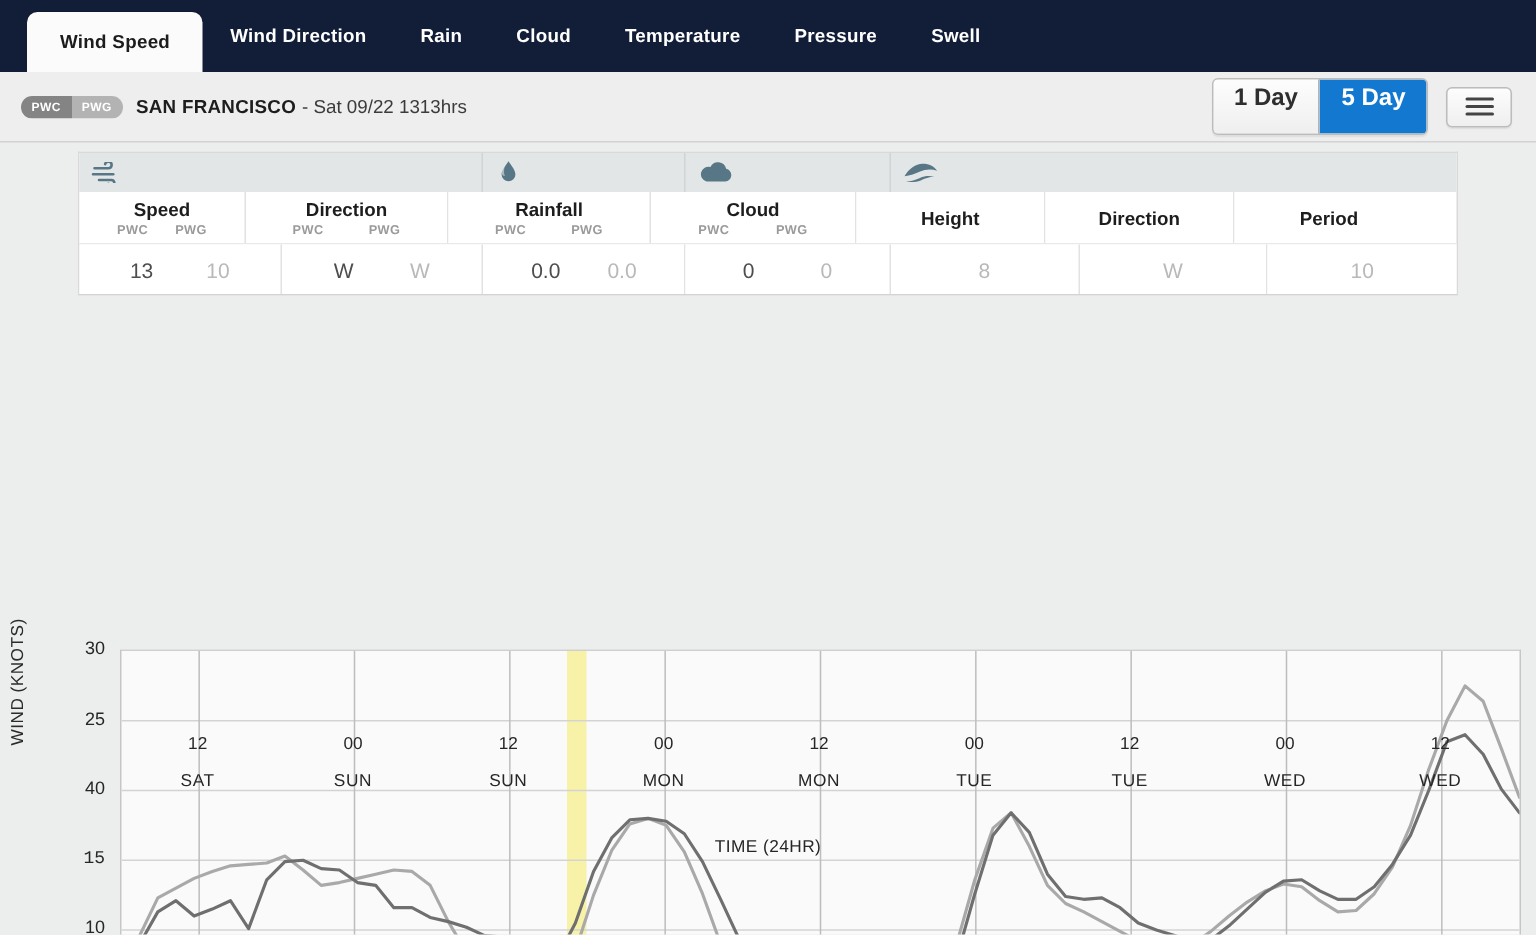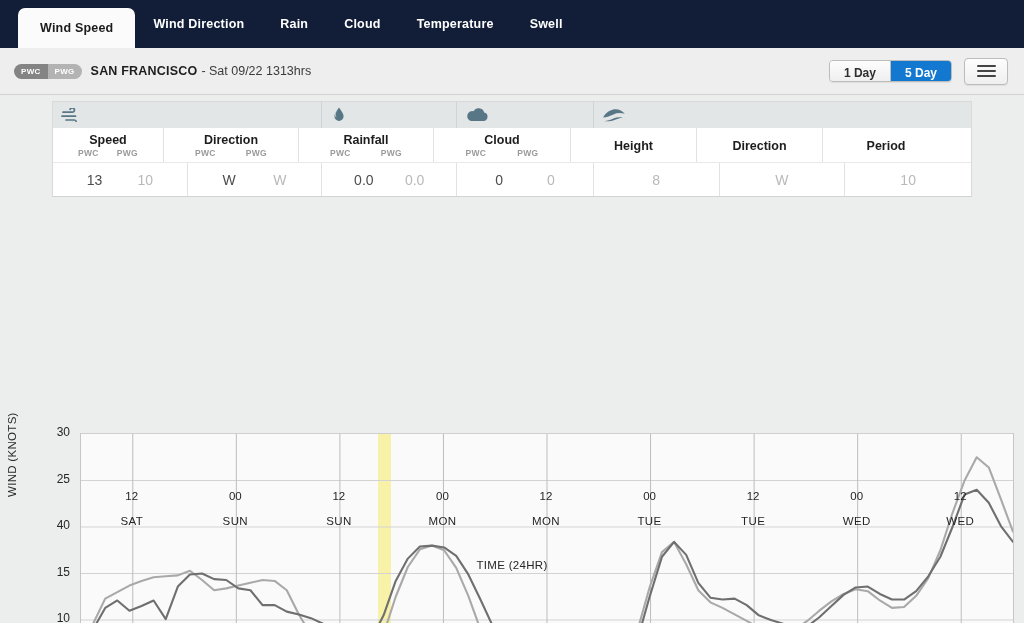--- a/index.html
+++ b/index.html
@@ -74,22 +74,22 @@
     font-size:12.5px; color:#3b3b3b; font-weight:normal;
     margin-left:4px;
   }
   .loc-right {
     margin-left:auto;
     display:flex; align-items:center; gap:12px;
   }
   .daygroup { display:flex; border-radius:4px; overflow:hidden;
     border:1px solid #bcbcbc; box-shadow:0 1px 1px rgba(0,0,0,.07); }
   .daybtn {
-    font-size:12px; font-weight:bold;
-    padding:0 14px; height:20px; line-height:25px;
+    font-size:16px; font-weight:bold;
+    padding:0 14px; height:36px; line-height:25px;
     background:linear-gradient(#fdfdfd,#efefef);
     color:#2e2e2e; cursor:pointer;
   }
   .daybtn + .daybtn { border-left:1px solid #bcbcbc; }
   .daybtn.sel { background:#1278d0; color:#fff; }
   .menubtn {
     width:44px; height:27px;
     border:1px solid #bcbcbc; border-radius:4px;
     background:linear-gradient(#fdfdfd,#efefef);
     display:flex; flex-direction:column; align-items:center; justify-content:center;
@@ -177,20 +177,21 @@
 </style>
 </head>
 <body>
 
 <div class="tabbar">
   <div class="tab active">Wind Speed</div>
   <div class="tab">Wind Direction</div>
   <div class="tab">Rain</div>
   <div class="tab">Cloud</div>
   <div class="tab">Temperature</div>
+  <div class="tab">Pressure</div>
   <div class="tab">Swell</div>
 </div>
 
 <div class="locbar">
   <span class="pill">
     <span class="pwc">PWC</span>
     <span class="pwg">PWG</span>
   </span>
   <span class="loc-title">SAN FRANCISCO</span>
   <span class="loc-sub">- Sat 09/22 1313hrs</span>
@@ -308,21 +309,21 @@
       </div>
     </div>
 
   </div>
 </div>
 
 <div class="chartarea">
   <div class="ylabel">WIND (KNOTS)</div>
   <div class="ytickwrap" id="ytickwrap">
       <div class="ytick" style="top: 414px;">10</div>
-      <div class="ytick" style="top: 367.5px;">15</div>
+      <div class="ytick" style="top: 367.5px; font-family: Liberation Mono, monospace;">15</div>
       <div class="ytick" style="top: 321px;">40</div>
       <div class="ytick" style="top: 274.5px;">25</div>
       <div class="ytick" style="top: 228px;">30</div>
     </div>
 
   <div class="plot" id="plot">
     <div class="nowband" id="nowband" style="left: 296.597px; width: 13px; background: rgb(247, 240, 154);"></div>
     <svg id="chartsvg" width="932" height="279" viewBox="0 0 932 279" preserveAspectRatio="none">
         <line x1="0" x2="932" y1="232.5" y2="232.5" stroke="#d3d3d3" stroke-width="1"></line>
         <line x1="0" x2="932" y1="186" y2="186" stroke="#d3d3d3" stroke-width="1"></line>

